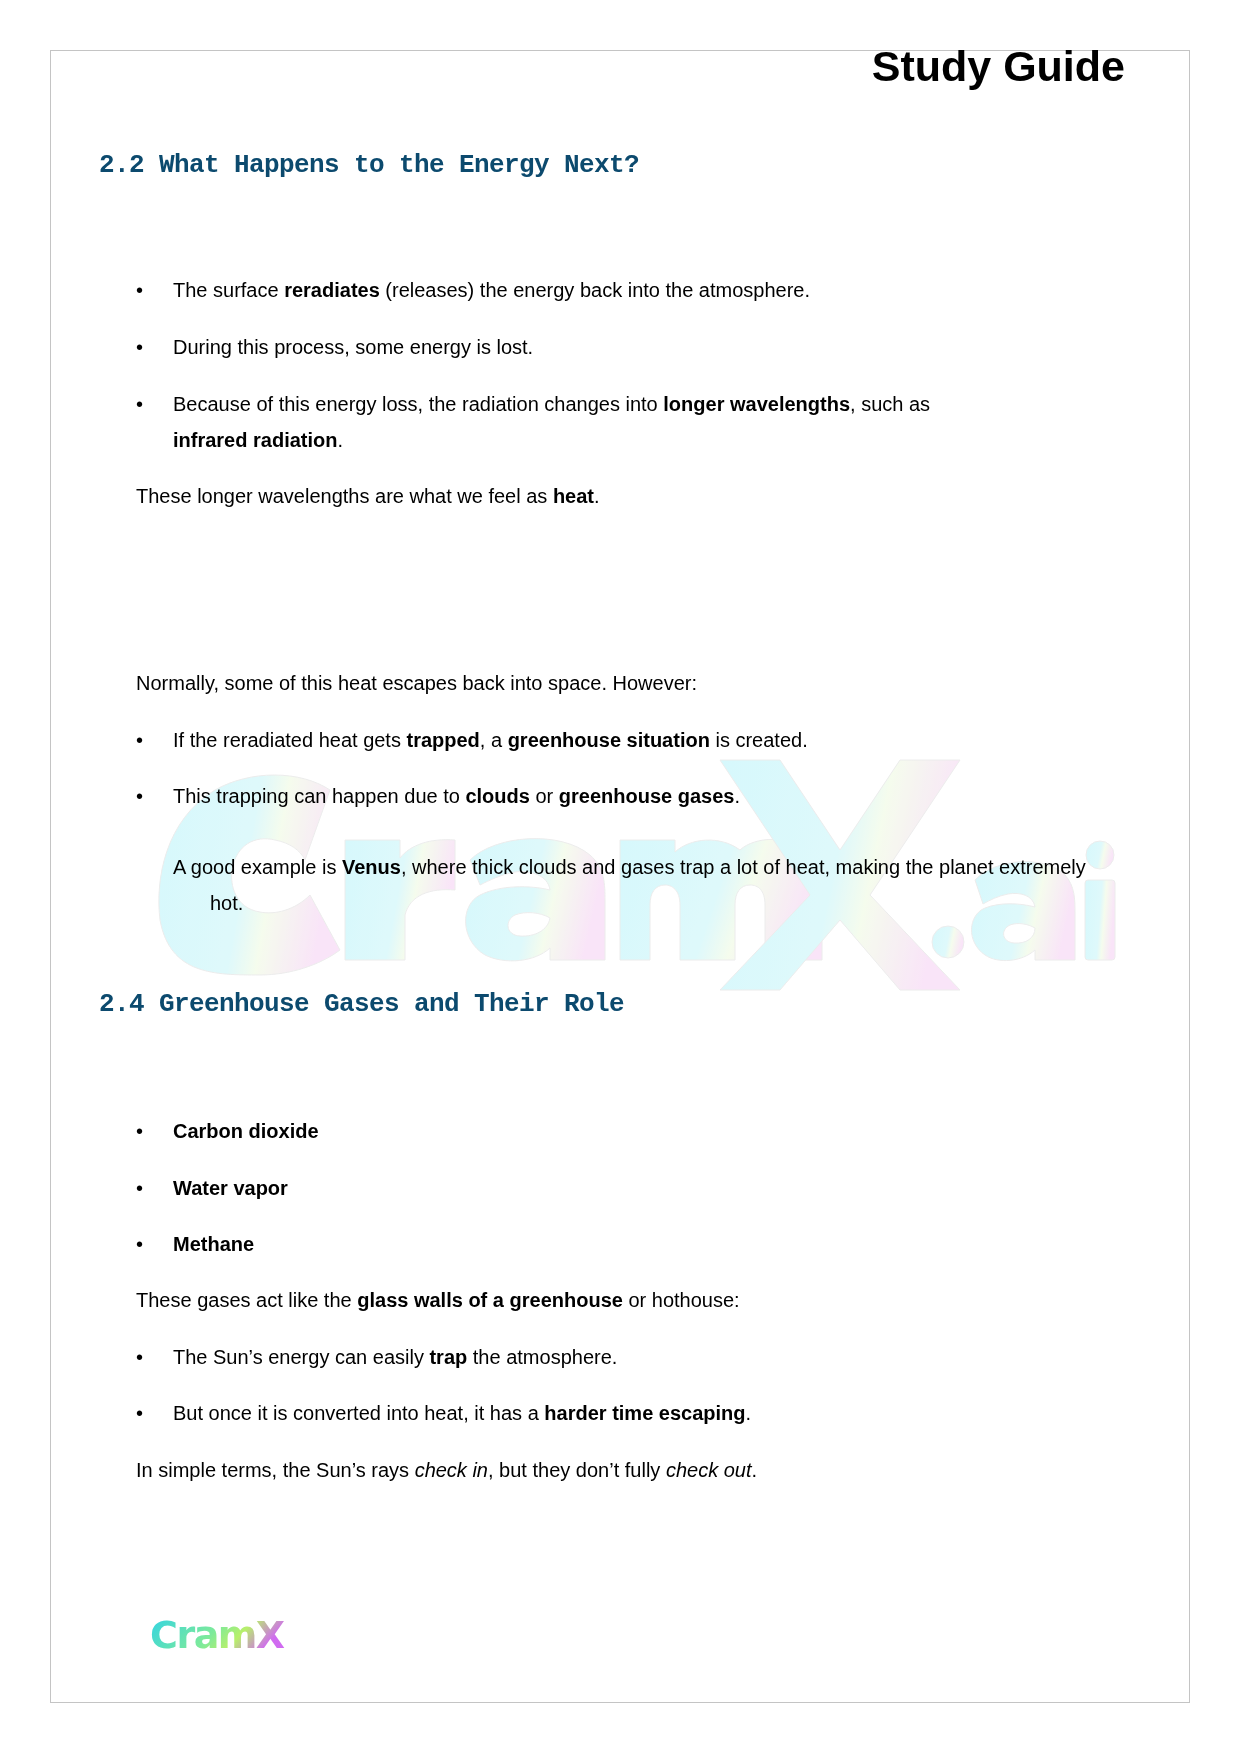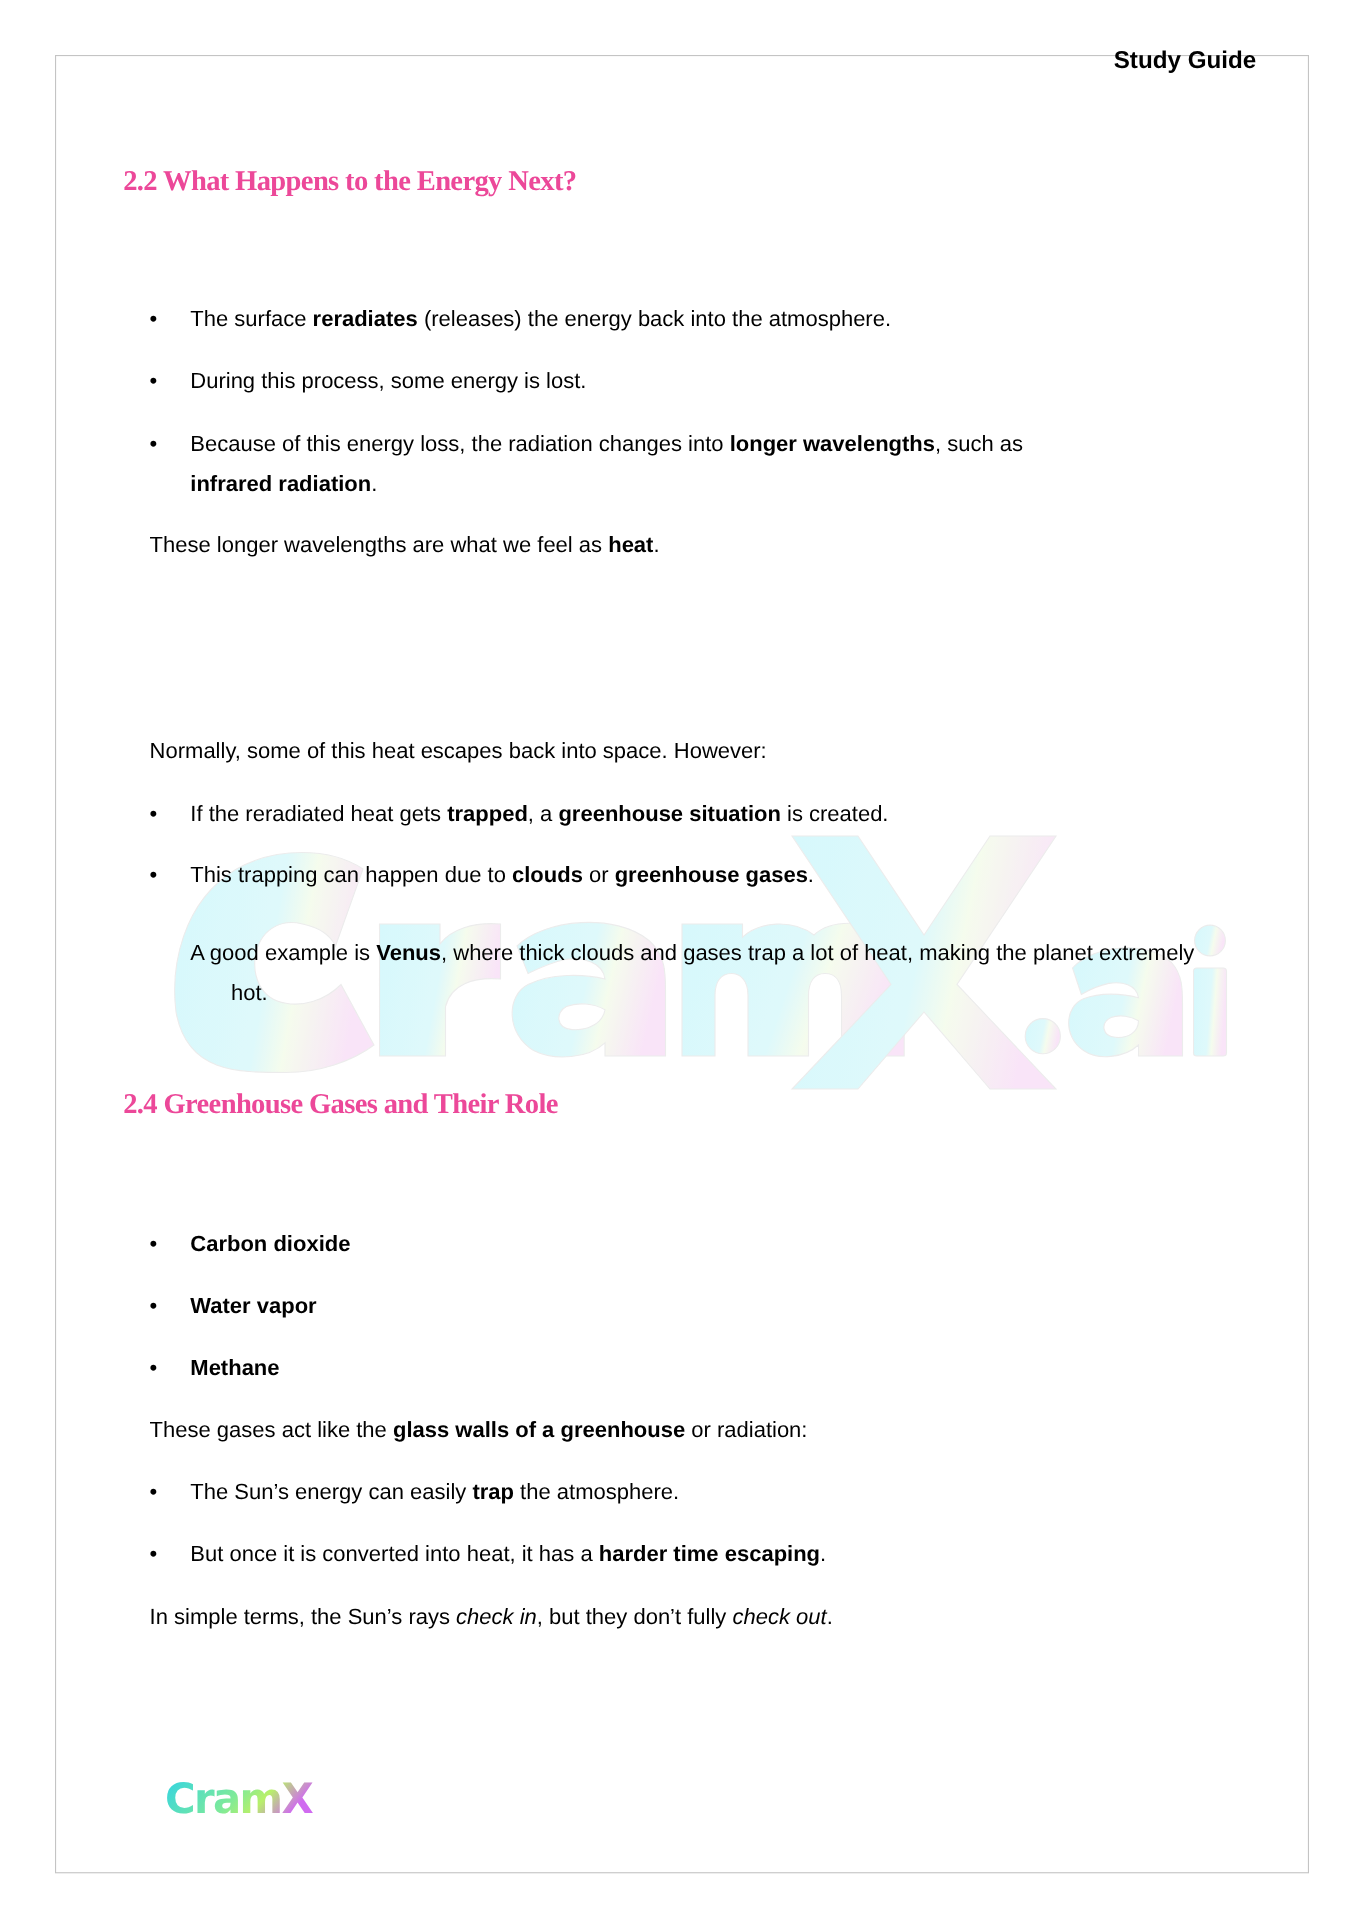--- a/index.html
+++ b/index.html
@@ -1,19 +1,19 @@
 <!DOCTYPE html>
 <html><head>
 <meta charset="utf-8">
 <style>
   html, body { margin: 0; padding: 0; background: #ffffff; }
   body { width: 1241px; height: 1754px; position: relative; overflow: hidden; font-family: "Liberation Sans", sans-serif; color: #000; }
   .page { position: absolute; left: 50px; top: 50px; width: 1140px; height: 1653px; border: 1px solid #c4c4c4; box-sizing: border-box; background: #fff; }
-  .header-title { position: absolute; right: 99px; top: 42px; font-size: 22px; font-weight: bold; color: #000; font-family: "Liberation Sans", sans-serif; }
-  .h2 { position: absolute; left: 112px; font-size: 26px; font-weight: bold; color: #ec4899; font-family: Liberation Serif, serif; letter-spacing: -0.6px; }
+  .header-title { position: absolute; right: 116px; top: 42px; font-size: 43px; font-weight: bold; color: #000; font-family: "Liberation Sans", sans-serif; }
+  .h2 { position: absolute; left: 99px; font-size: 26px; font-weight: bold; color: #0c4a6e; font-family: Liberation Mono, monospace; letter-spacing: -0.6px; }
   .para { position: absolute; left: 136px; font-size: 20px; line-height: 36px; width: 930px; }
   .bullet { position: absolute; left: 136px; font-size: 20px; line-height: 36px; width: 920px; }
   .bullet .dot { position: absolute; left: 0; top: 0; width: 30px; }
   .bullet .txt { display: block; padding-left: 37px; }
   .hang { padding-left: 37px; text-indent: -37px; margin-top: 14px; }
   b { font-weight: bold; }
   i { }
   .watermark { position: absolute; left: 0; top: 0; width: 1241px; height: 1754px; pointer-events: none; z-index: 0; }
   .content { position: absolute; left: 0; top: 0; width: 1241px; height: 1754px; z-index: 1; }
   .footer-logo { position: absolute; left: 150px; top: 1608px; }
@@ -97,21 +97,21 @@
   <div class="bullet" style="top:1170px;">
     <span class="dot">•</span>
     <span class="txt"><b>Water vapor</b></span>
   </div>
   <div class="bullet" style="top:1226px;">
     <span class="dot">•</span>
     <span class="txt"><b>Methane</b></span>
   </div>
 
   <div class="para" style="top:1282px;">
-    <span>These gases act like the </span><b>glass walls of a greenhouse</b><span> or radiation:</span>
+    <span>These gases act like the </span><b>glass walls of a greenhouse</b><span> or hothouse:</span>
   </div>
 
   <div class="bullet" style="top:1339px;">
     <span class="dot">•</span>
     <span class="txt"><span>The Sun’s energy can easily </span><b>trap</b><span> the atmosphere.</span></span>
   </div>
   <div class="bullet" style="top:1395px;">
     <span class="dot">•</span>
     <span class="txt"><span>But once it is converted into heat, it has a </span><b>harder time escaping</b><span>.</span></span>
   </div>

